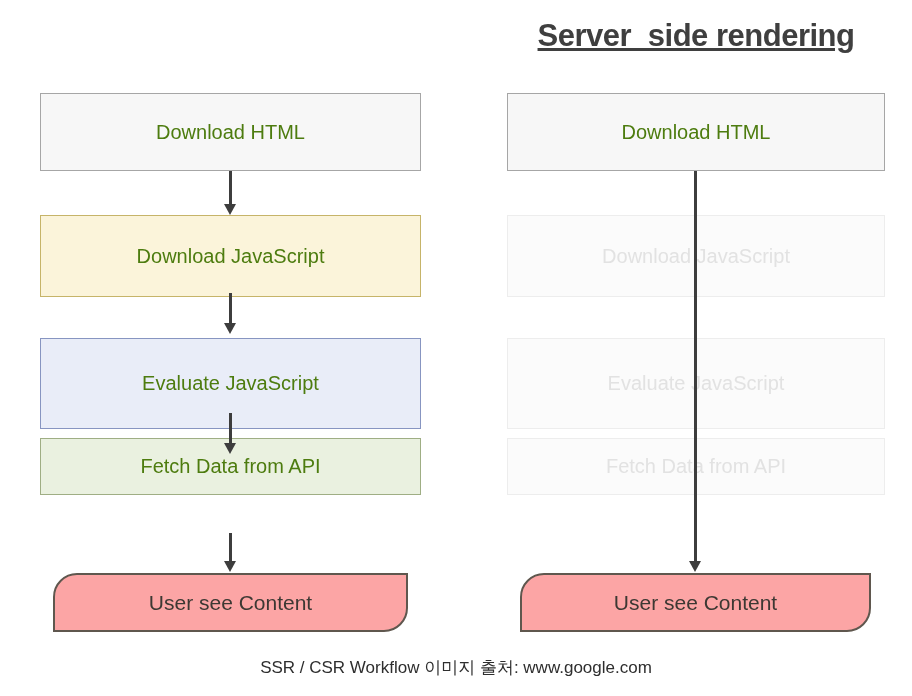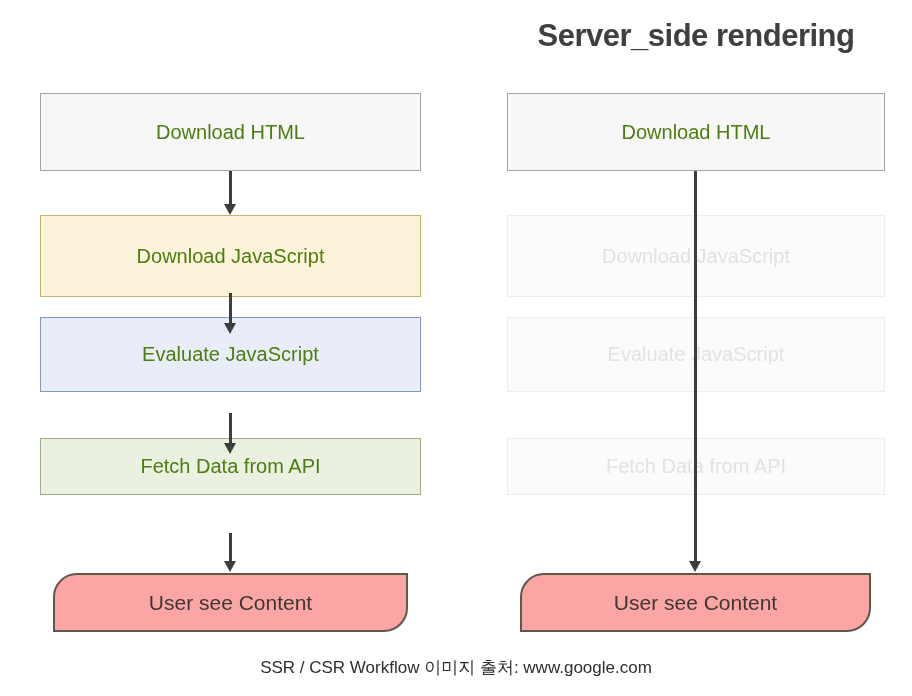--- a/index.html
+++ b/index.html
@@ -9,36 +9,36 @@
     background:#ffffff;
     font-family:"Liberation Sans", sans-serif;
     overflow:hidden;
   }
   .col-title {
     position:absolute; top:14px; height:44px;
     display:flex; align-items:center; justify-content:center;
     font-size:31px; font-weight:600; color:#3f3f3f; letter-spacing:-0.5px;
   }
   .title-client { left:40px;  width:381px; }
-  .title-server { left:507px; width:378px; }
+  .title-server { left:507px; width:378px;text-decoration:underline; }
 
   .box {
     position:absolute;
     box-sizing:border-box;
     display:flex; align-items:center; justify-content:center;
     font-size:20px; color:#4d7c0f;
     border:1.5px solid #a6a6a6;
     background:#f7f7f7;
     z-index:2;
   }
   .c-col { left:40px;  width:381px; }
   .s-col { left:507px; width:378px; }
   .row1 { top:93px;  height:78px; }
   .row2 { top:215px; height:82px; }
-  .row3 { top:317px; height:75px; }
+  .row3 { top:338px; height:91px; }
   .row4 { top:438px; height:57px; }
 
   .step-yellow { background:#fbf4da; border-color:#c6b469; }
   .step-blue   { background:#e9edf8; border-color:#8795c1; }
   .step-green  { background:#eaf1e0; border-color:#9fae84; }
 
   .faded {
     background:#fbfbfb; border-color:#ededed; color:#e2e2e2;
     z-index:1;
   }

